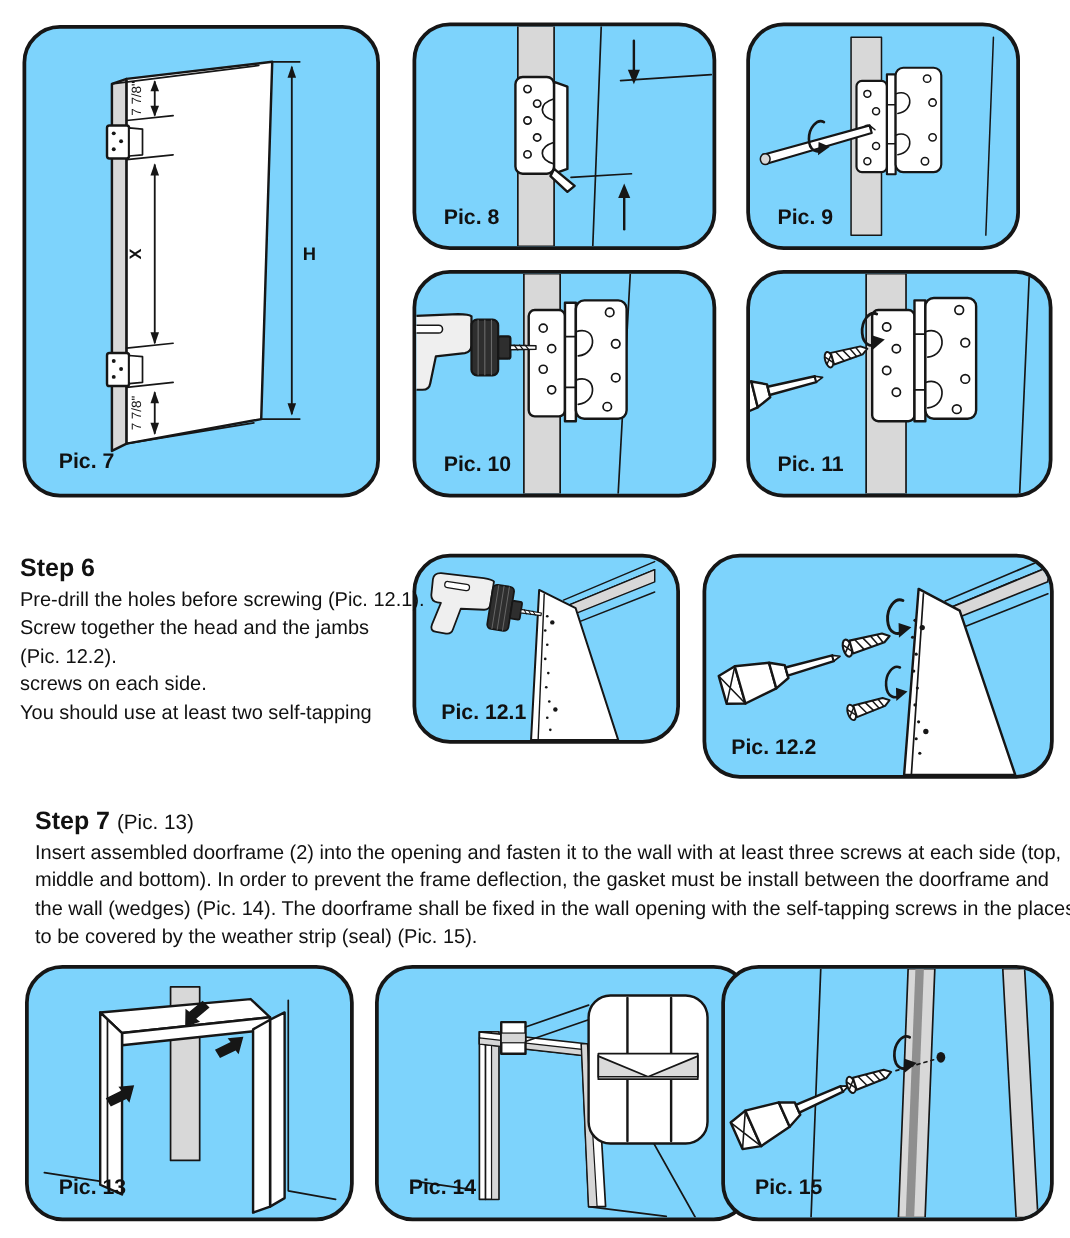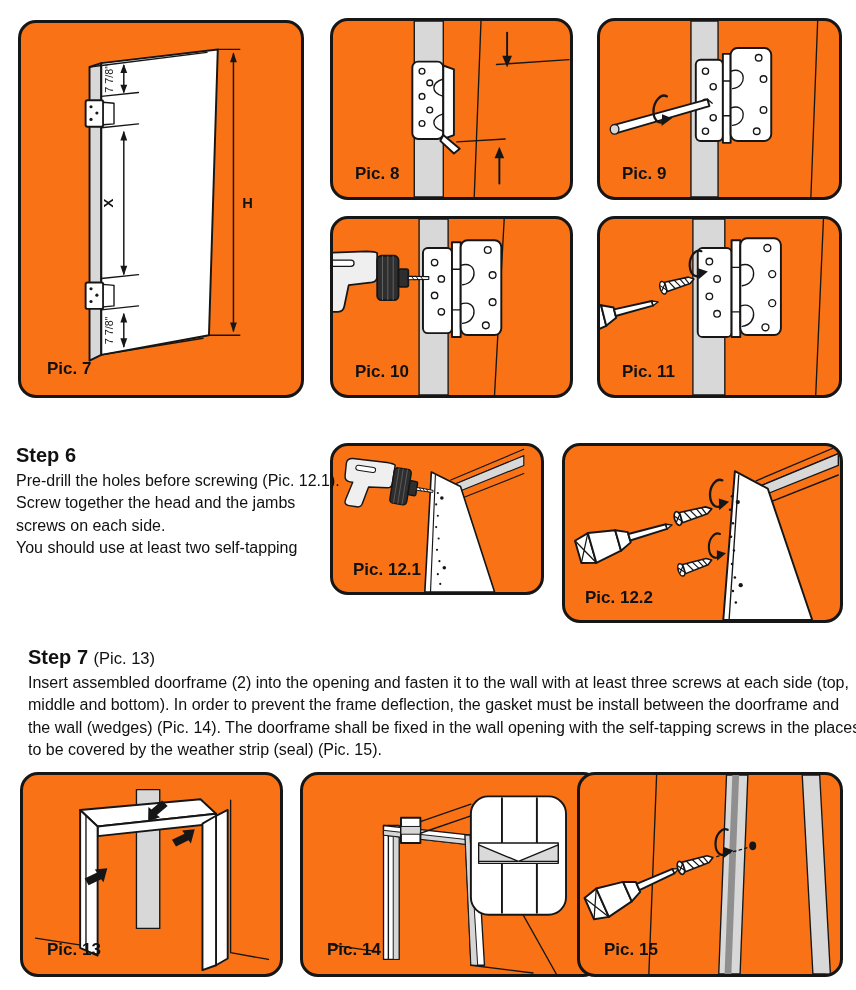--- a/index.html
+++ b/index.html
@@ -1,18 +1,18 @@
 <!DOCTYPE html>
 <html><head>
 <meta charset="utf-8">
 <style>
   html,body{margin:0;padding:0;background:#fff;}
   .page{position:relative;width:856px;height:990px;background:#fff;overflow:hidden;
         font-family:"Liberation Sans",sans-serif;color:#111;}
-  .panel{position:absolute;border:3.5px solid #161616;border-radius:18px;background:#f97316;
+  .panel{position:absolute;border:3.5px solid #161616;border-radius:30px;background:#7dd3fc;
          box-sizing:border-box;margin:0;overflow:hidden;}
   .panel svg{position:absolute;left:0;top:0;width:100%;height:100%;}
   .plabel{position:absolute;left:22px;bottom:13px;font-weight:700;font-size:17px;color:#111;}
   .step{position:absolute;}
   .step h2{margin:0 0 3px 0;font-size:20px;font-weight:700;color:#111;}
   .step h2 .note{font-weight:400;font-size:16.5px;}
   .step p{margin:0;font-size:16px;line-height:22.4px;color:#111;}
   .step .l{white-space:nowrap;}
   .step .body{max-width:836px;}
   
@@ -133,21 +133,21 @@
         <line class="ln" x1="179" y1="12" x2="179" y2="38"></line>
         <polygon class="blk" points="174,36 184,36 179,48"></polygon>
         <path class="ln thin" d="M127,125 L177,122"></path>
         <line class="ln" x1="171" y1="168" x2="171" y2="140"></line>
         <polygon class="blk" points="166,142 176,142 171,130"></polygon>
       </g>
     </svg>
     <figcaption class="plabel">Pic. 8</figcaption>
   </figure>
 
-  <figure class="panel" style="left:597px;top:18px;width:245px;height:182px;">
+  <figure class="panel" style="left:597px;top:18px;width:219px;height:182px;">
     <svg viewBox="0 0 245 182">
       <path class="ln fg thin" d="M93,0 L121,0 L121,182 L93,182 Z"></path>
       <path class="ln thin" d="M224,0 L217,182"></path>
       <g>
         <rect class="ln fw" x="98" y="40" width="28" height="84" rx="5"></rect>
         <circle class="ln thin fw" cx="108" cy="52" r="3.2"></circle>
           <circle class="ln thin fw" cx="116" cy="68" r="3.2"></circle>
         <circle class="ln thin fw" cx="108" cy="84" r="3.2"></circle>
           <circle class="ln thin fw" cx="116" cy="100" r="3.2"></circle>
         <circle class="ln thin fw" cx="108" cy="114" r="3.2"></circle>
@@ -278,20 +278,21 @@
       <use href="#screw" transform="translate(150,118) rotate(-18)"></use>
       <use href="#rot" transform="translate(154,104) rotate(8) scale(0.9)"></use>
     </svg>
     <figcaption class="plabel" style="left:20px;bottom:12px;">Pic. 12.2</figcaption>
   </figure>
 
   <section class="step" style="left:16px;top:444px;width:330px;">
     <h2>Step 6</h2>
     <p class="l">Pre-drill the holes before screwing (Pic. 12.1).</p>
     <p class="l">Screw together the head and the jambs</p>
+    <p class="l">(Pic. 12.2).</p>
     <p class="l">screws on each side.</p>
     <p class="l">You should use at least two self-tapping</p>
   </section>
 
   <section class="step" style="left:16px;top:646px;width:836px;margin-left:12px;">
     <h2><span>Step 7</span> <span class="note">(Pic. 13)</span></h2>
     <p class="body">Insert assembled doorframe (2) into the opening and fasten it to the wall with at least three screws at each side (top, middle and bottom). In order to prevent the frame deflection, the gasket must be install between the doorframe and the wall (wedges) (Pic. 14). The doorframe shall be fixed in the wall opening with the self-tapping screws in the places to be covered by the weather strip (seal) (Pic. 15).</p>
   </section>
 
   <figure class="panel" style="left:20px;top:772px;width:263px;height:205px;">

